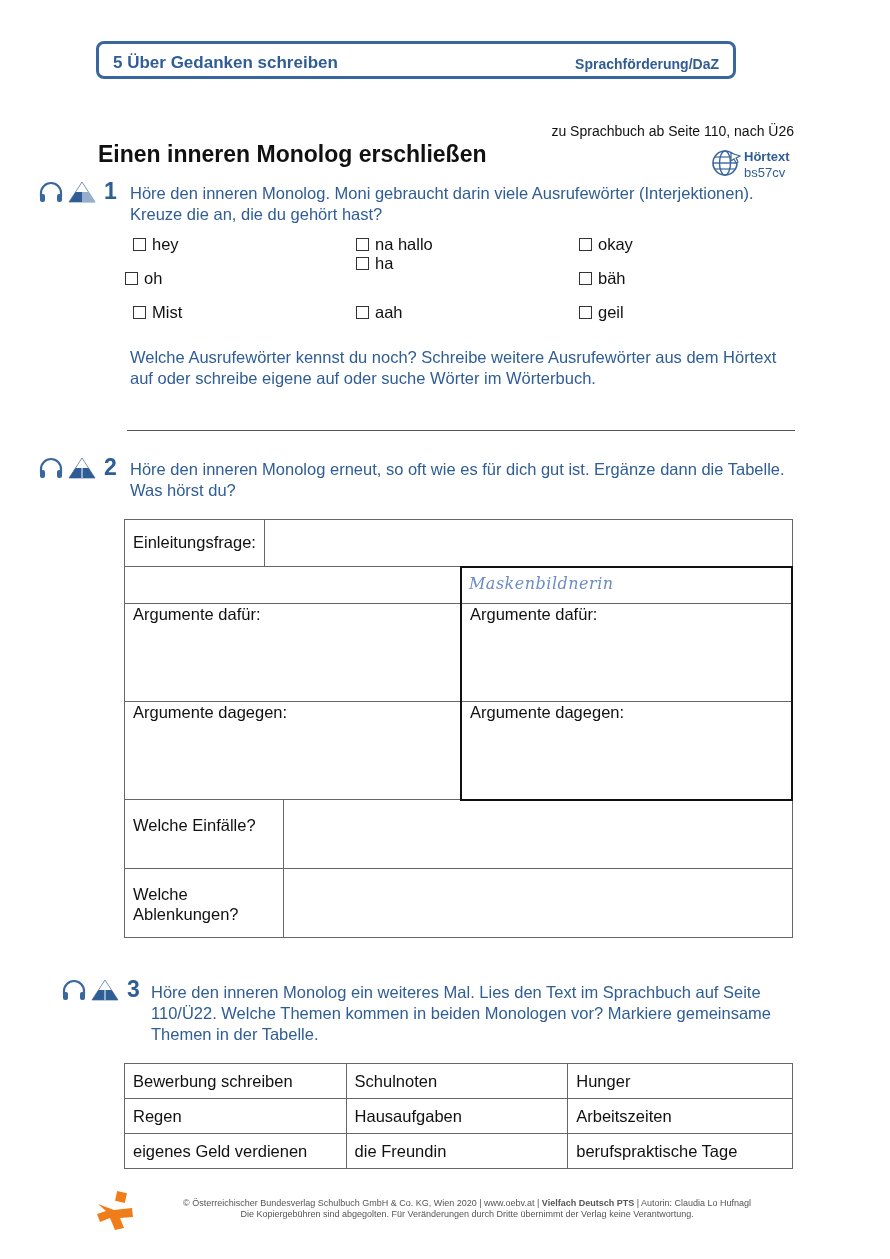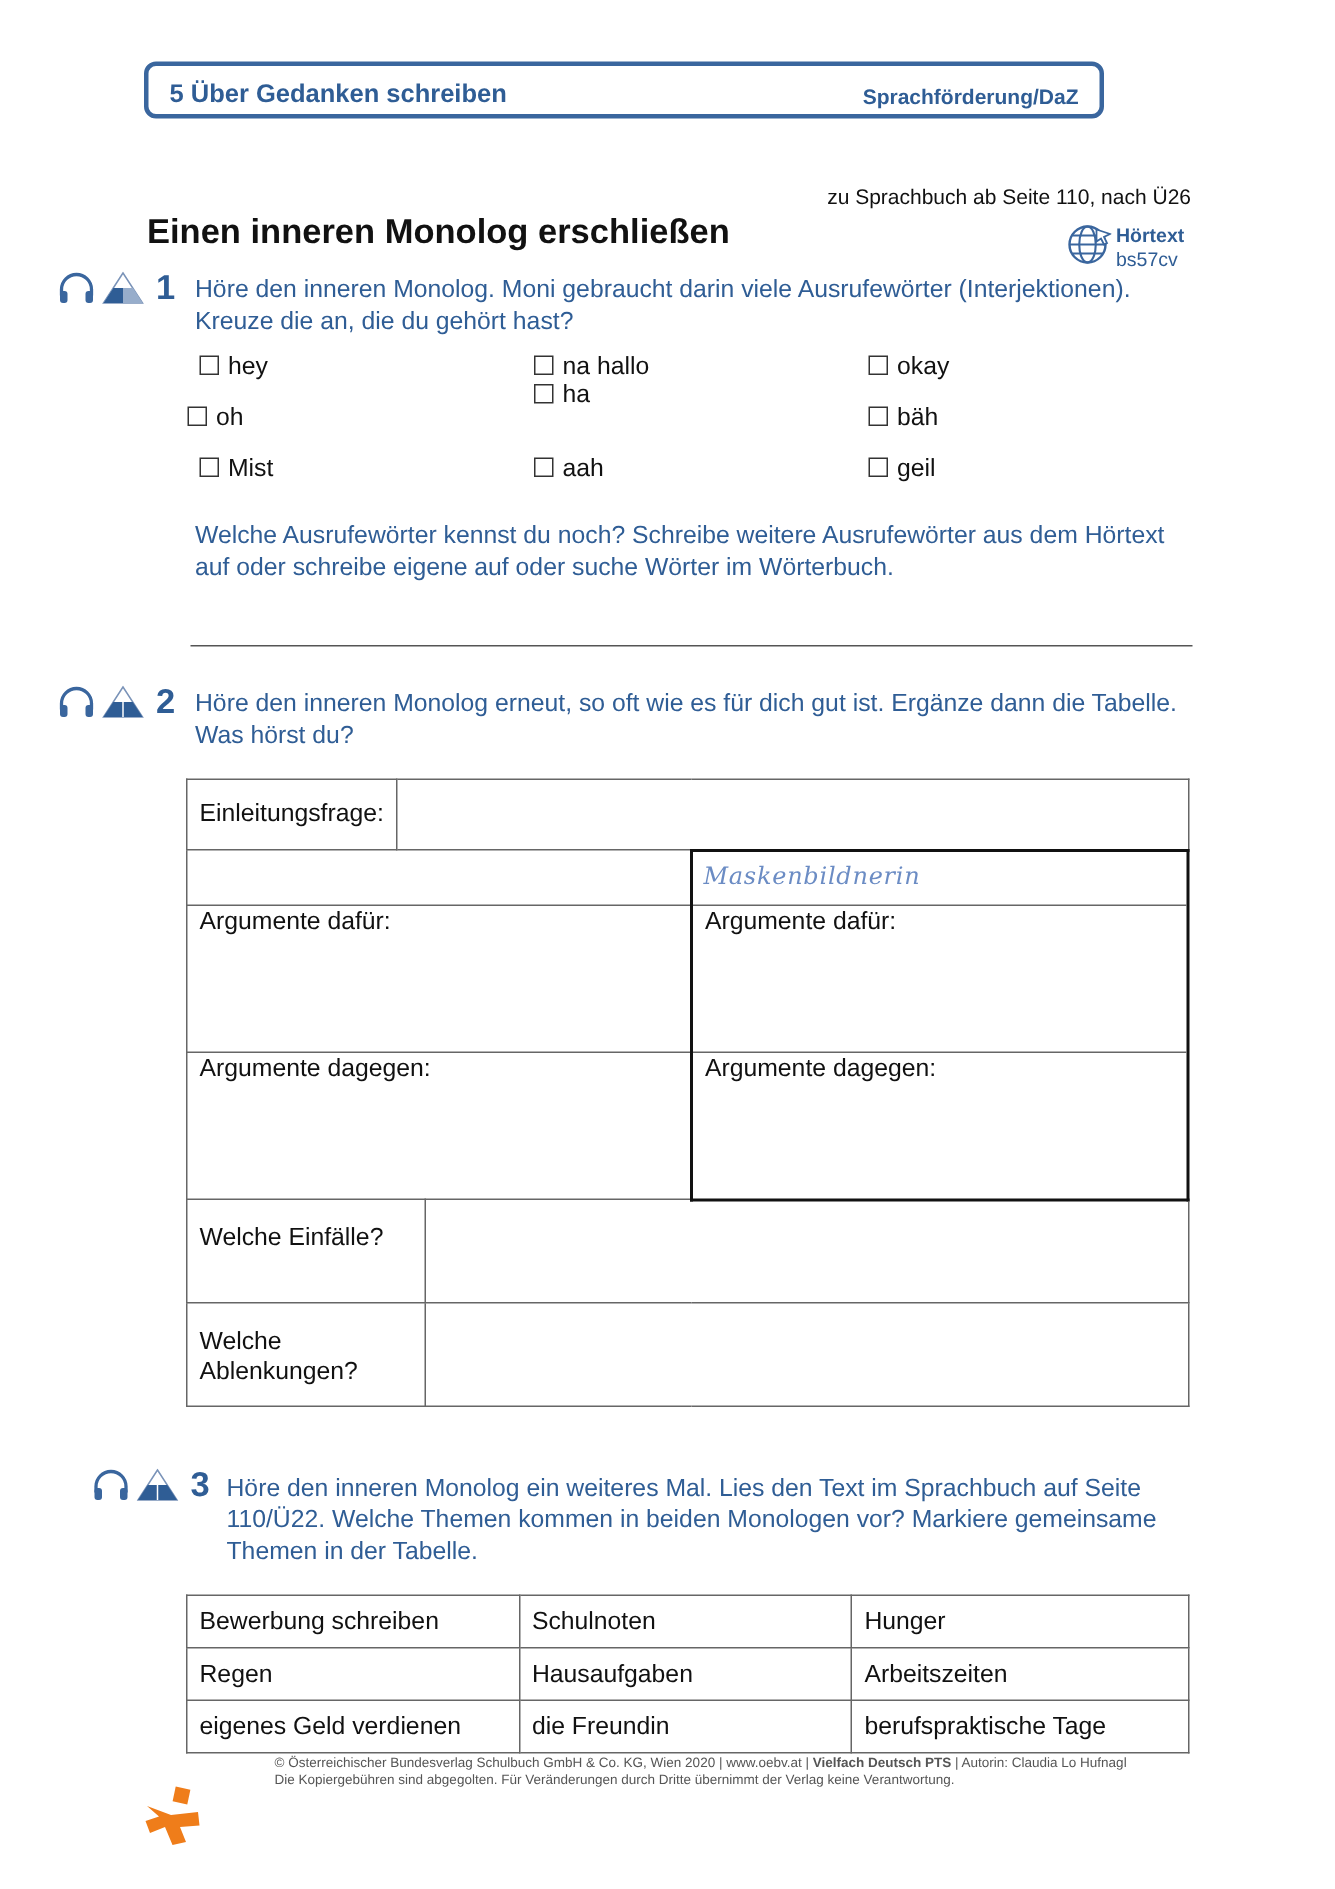--- a/index.html
+++ b/index.html
@@ -30,21 +30,21 @@
 
   table { border-collapse: collapse; position: absolute; }
   td { border: 1px solid #666; font-size: 16.5px; vertical-align: top; padding: 0; }
 
   .t2 { left: 124px; top: 519px; width: 669px; }
   .hand { font-family: "DejaVu Serif", serif; font-style: italic; color: #6b8cc4; font-size: 16px; letter-spacing: 0.5px; }
 
   .t3 { left: 124px; top: 1063px; width: 669px; }
   .t3 td { height: 34px; vertical-align: middle; padding-left: 8px; }
 
-  .footer { left: 183px; top: 1170px; font-size: 9px; line-height: 11px; color: #555; }
+  .footer { left: 183px; top: 1198px; font-size: 9px; line-height: 11px; color: #555; text-align: center; }
   .logo { left: 96px; top: 1190px; }
 </style>
 </head>
 <body>
 
 <div class="abs header-box">
   <span class="abs header-left">5 Über Gedanken schreiben</span>
   <span class="abs header-right">Sprachförderung/DaZ</span>
 </div>
 

